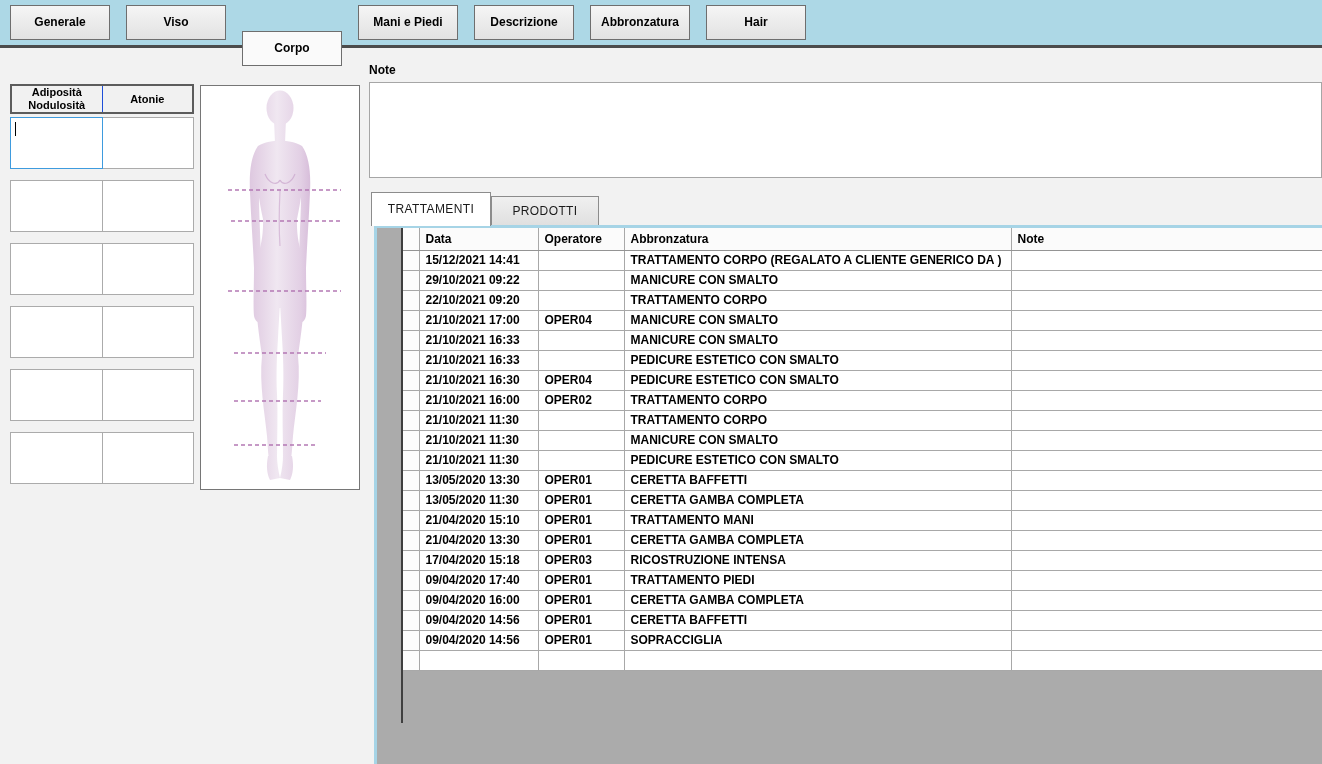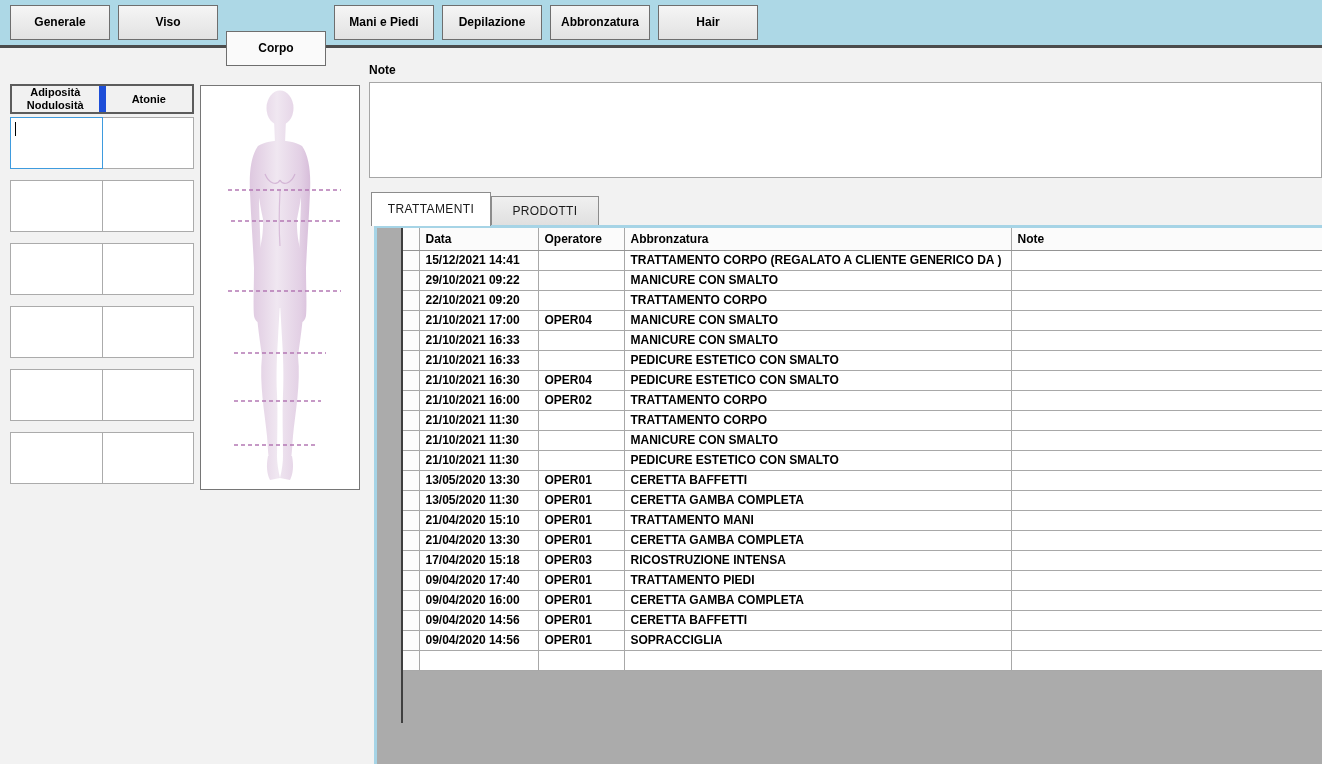--- a/index.html
+++ b/index.html
@@ -2,34 +2,34 @@
 <html><head>
 <meta charset="utf-8">
 <style>
   * { margin:0; padding:0; box-sizing:border-box; }
   html,body { width:1322px; height:764px; overflow:hidden;
     font-family:"Liberation Sans", sans-serif; background:#F2F2F2; }
 
   
   .topbar { position:absolute; left:0; top:0; width:1322px; height:48px;
     background:#ADD8E6; border-bottom:3px solid #4C4C4C; }
-  .topbar-inner { display:flex; gap:8px; padding:5px 0 0 10px; }
+  .topbar-inner { display:flex; gap:16px; padding:5px 0 0 10px; }
   .tbtn { width:100px; height:35px; border:1px solid #6E6E6E;
     background:linear-gradient(#F5F5F5,#E2E2E2);
     font-family:"Liberation Sans", sans-serif;
     font-size:12px; font-weight:bold; color:#000; text-align:center;
     line-height:33px; cursor:default; }
   .tbtn.active { background:#FAFAFA;margin-top:26px; }
 
   
   .lp-header { position:absolute; left:10px; top:84px; width:184px; height:30px;
     border:2px solid #5C5C5C; background:#F1F1F1; display:flex; }
   .lp-header .cell { flex:1; display:flex; align-items:center; justify-content:center;
     font-size:11px; font-weight:bold; text-align:center; line-height:1.15; }
-  .lp-header .cell:first-child { border-right:7px solid #1d4ed8; }
+  .lp-header .cell:first-child { border-right:1px solid #1d4ed8; }
 
   .lp-row { position:absolute; left:10px; width:184px; height:52px; display:flex; }
   .lp-box { width:93px; height:52px; background:#FFF; border:1px solid #ABABAB;
     position:relative; }
   .lp-box + .lp-box { margin-left:-1px; width:92px; }
   .lp-box.focused { border:1px solid #3E9BDE; z-index:2; }
   .caret { display:none; position:absolute; left:4px; top:4px; width:1px; height:14px;
     background:#000; }
   .lp-box.focused .caret { display:block; }
 
@@ -79,21 +79,21 @@
 <div class="topbar">
   <div class="topbar-inner" id="topbar-buttons">
   <div class="tbtn">Generale</div>
 
   <div class="tbtn">Viso</div>
 
   <div class="tbtn active">Corpo</div>
 
   <div class="tbtn">Mani e Piedi</div>
 
-  <div class="tbtn">Depilazione</div>
+  <div class="tbtn">Descrizione</div>
 
   <div class="tbtn">Abbronzatura</div>
 
   <div class="tbtn">Hair</div>
 </div>
 </div>
 
 <div class="lp-header">
   <div class="cell">Adiposità Nodulosità</div>
   <div class="cell">Atonie</div>

